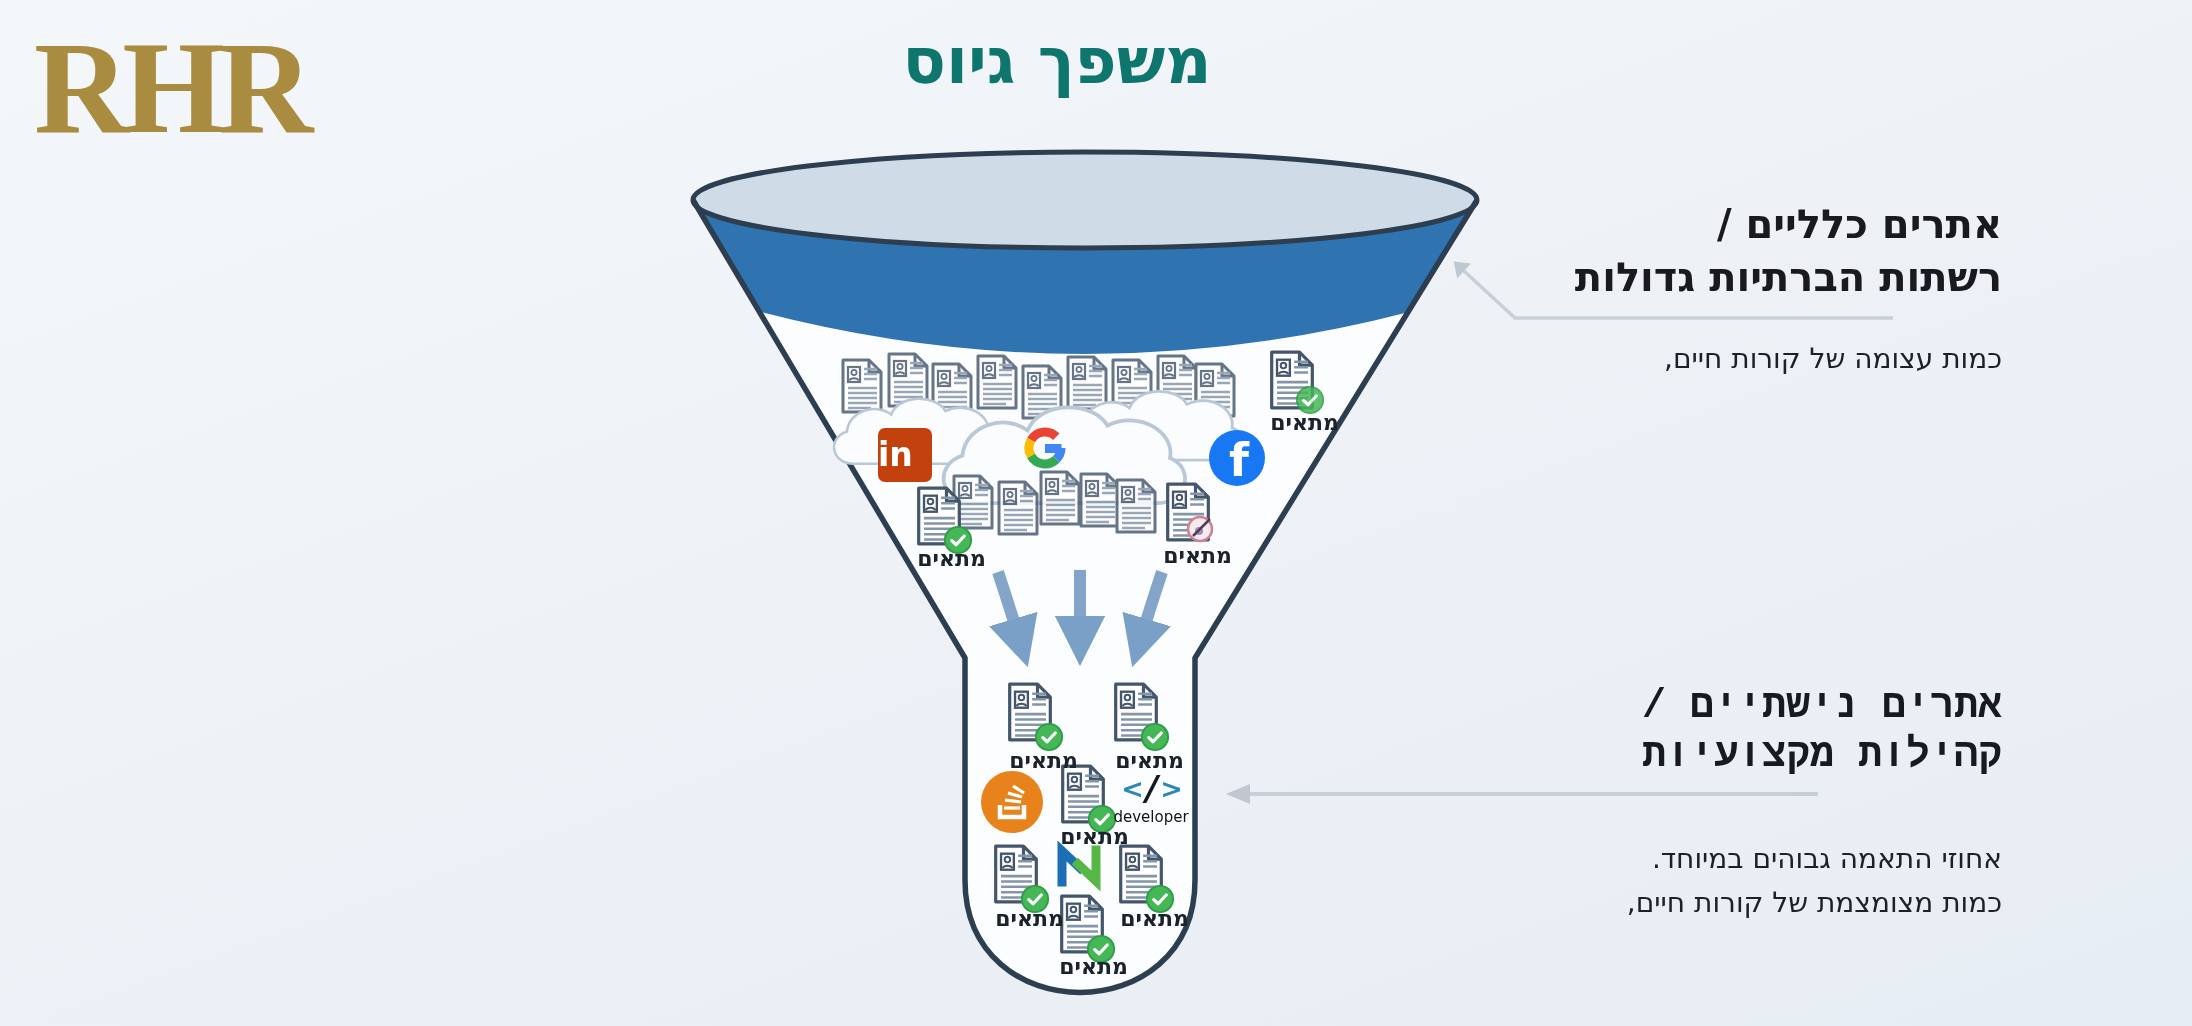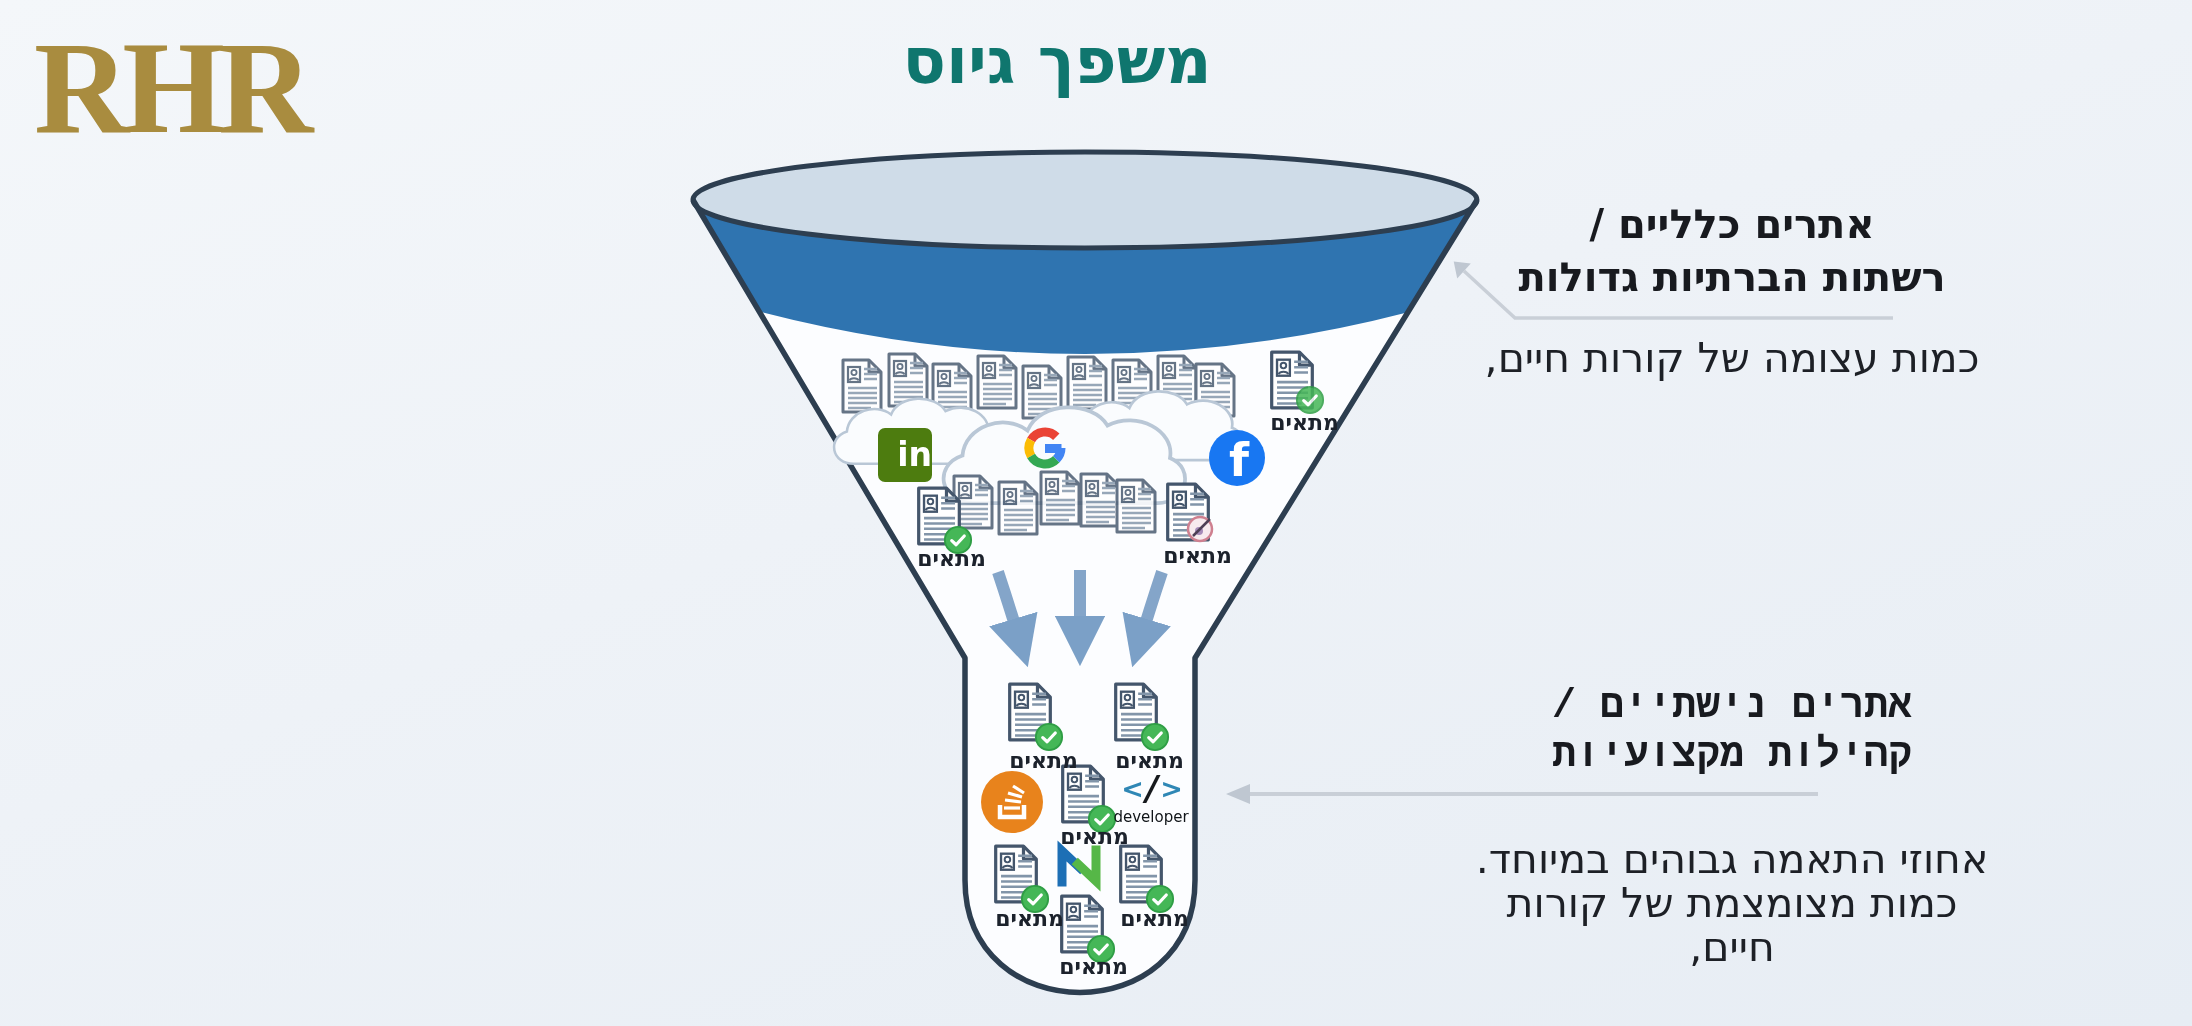--- a/index.html
+++ b/index.html
@@ -21,44 +21,44 @@
   }
 
   
   .title{
     position:absolute;left:807px;top:24px;width:500px;
     text-align:center;font-weight:800;font-size:64px;
     color:#0f766e;direction:rtl;
   }
 
   
-  .anno{position:absolute;width:540px;direction:rtl;text-align:center;color:#181a1f;}
+  .anno{position:absolute;width:540px;direction:rtl;text-align:right;color:#181a1f;}
   .anno .h{font-weight:700;font-size:40px;}
-  .anno .body{font-weight:400;font-size:41px;color:#1d2026;}
+  .anno .body{font-weight:400;font-size:28px;color:#1d2026;}
   .anno1{left:1462px;top:198px;}
   .anno1 .h{line-height:53px;}
   .anno1 .body{margin-top:33px;line-height:43px;}
   .anno2{left:1462px;top:682px;}
   .anno2 .h{line-height:49px;font-family:Liberation Mono, monospace;}
   .anno2 .body{margin-top:57px;line-height:44px;}
 
   
   .match{
     position:absolute;width:96px;margin-left:-48px;
     font-weight:700;font-size:22px;color:#1c222c;direction:rtl;white-space:nowrap;
   }
   .devlabel{
     position:absolute;left:1106px;top:808px;width:90px;text-align:center;
     font-weight:400;font-size:15px;color:#101418;
   }
 
   
   .li-chip{
     position:absolute;left:878px;top:428px;width:54px;height:54px;
-    background:#4d7c0f;border-radius:7px;display:flex;align-items:center;justify-content:flex-end;
+    background:#c2410c;border-radius:7px;display:flex;align-items:center;justify-content:flex-start;
   }
   .li-chip span{color:#fff;font-weight:800;font-size:33px;line-height:54px;}
   .fb-chip{
     position:absolute;left:1209px;top:430px;width:56px;height:56px;border-radius:50%;
     background:#1877f2;overflow:hidden;display:flex;align-items:flex-end;justify-content:center;
   }
   .fb-chip span{color:#fff;font-weight:800;font-size:46px;line-height:52px;margin-right:-4px;}
   .code-chip{
     position:absolute;left:1120px;top:768px;width:64px;height:40px;
     display:flex;align-items:center;justify-content:center;gap:2px;

